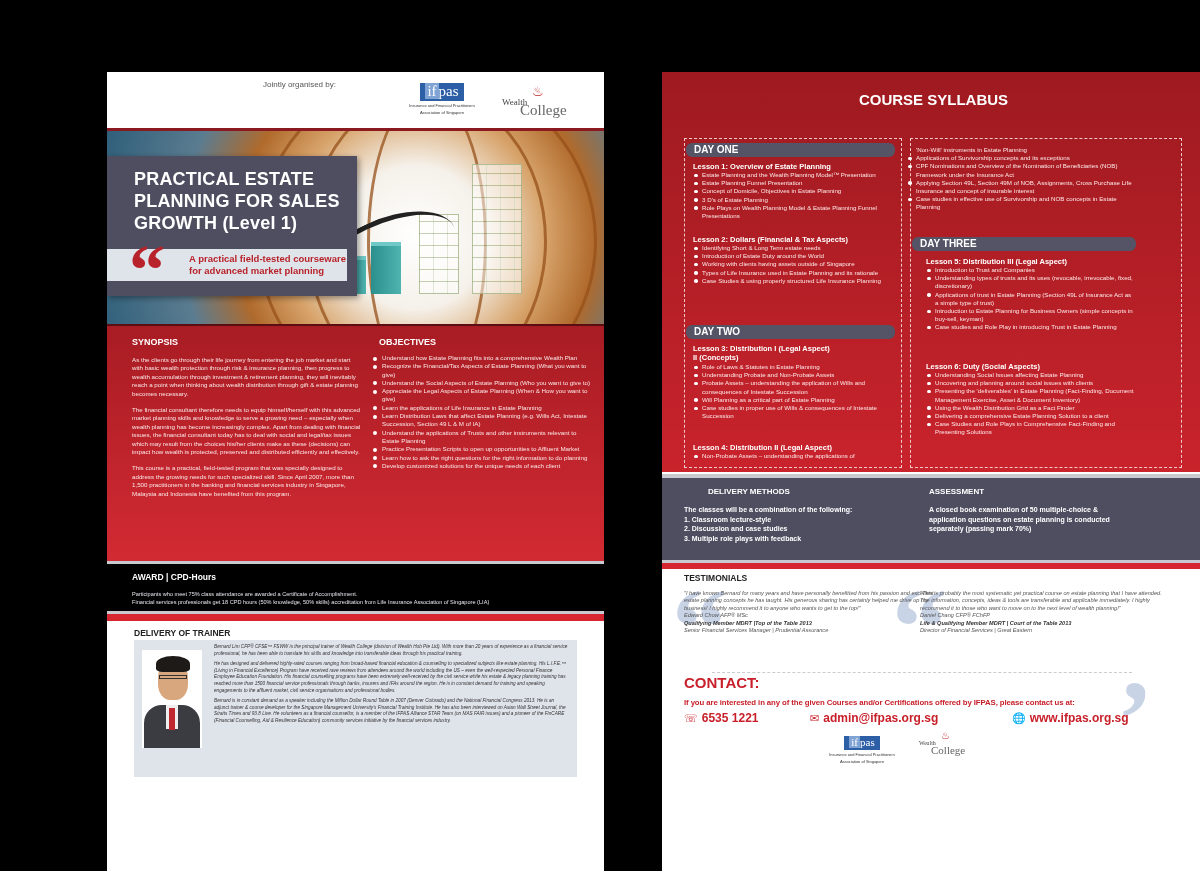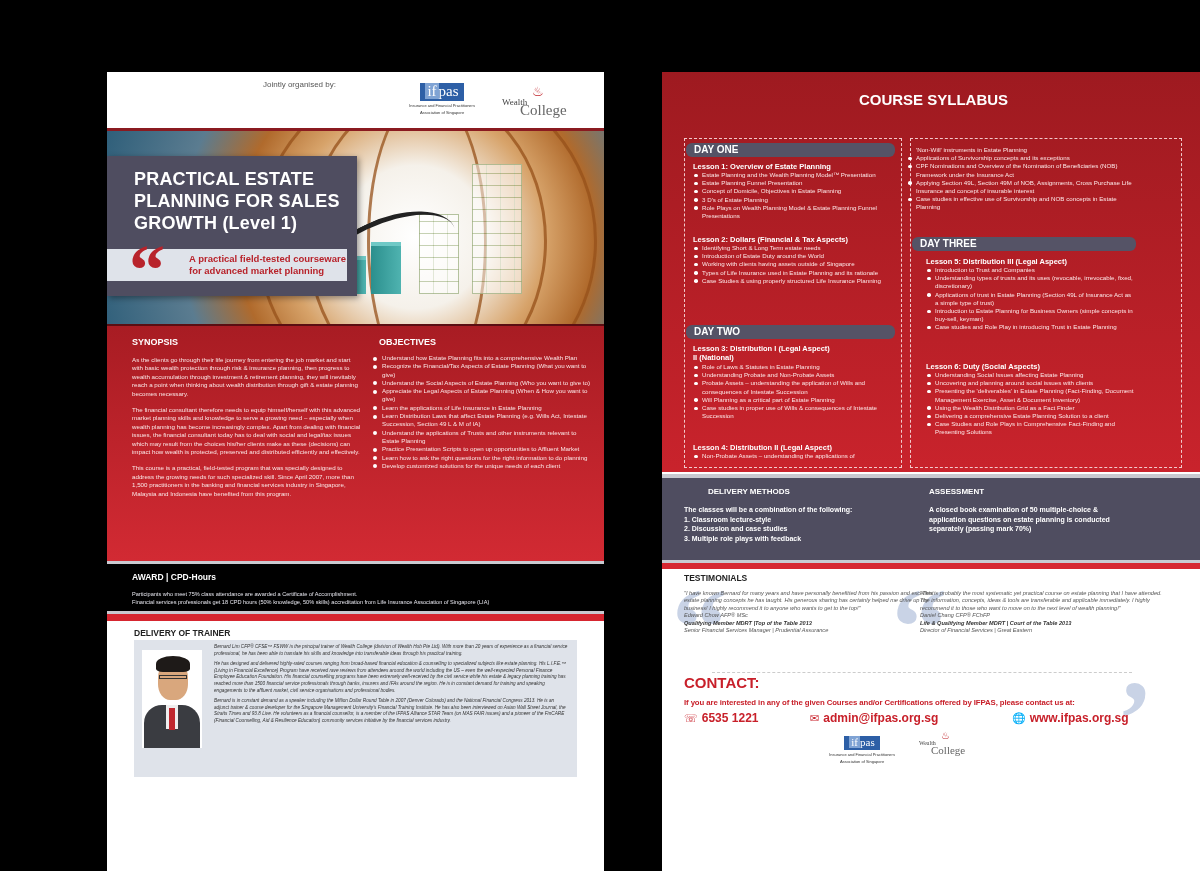--- a/index.html
+++ b/index.html
@@ -206,21 +206,21 @@
     <div class="lesson-h" style="left:31px;top:163px;">Lesson 2: Dollars (Financial &amp; Tax Aspects)</div>
     <ul class="blist" style="left:31px;top:172px;width:200px;">
       <li>Identifying Short &amp; Long Term estate needs</li>
       <li>Introduction of Estate Duty around the World</li>
       <li>Working with clients having assets outside of Singapore</li>
       <li>Types of Life Insurance used in Estate Planning and its rationale</li>
       <li>Case Studies &amp; using properly structured Life Insurance Planning</li>
     </ul>
     <div class="day-bar" style="left:24px;top:253px;width:209px;">DAY TWO</div>
     <div class="lesson-h" style="left:31px;top:272px;">Lesson 3: Distribution I (Legal Aspect)</div>
-    <div class="lesson-h" style="left:31px;top:281px;">II (National)</div>
+    <div class="lesson-h" style="left:31px;top:281px;">II (Concepts)</div>
     <ul class="blist" style="left:31px;top:291px;width:205px;">
       <li>Role of Laws &amp; Statutes in Estate Planning</li>
       <li>Understanding Probate and Non-Probate Assets</li>
       <li>Probate Assets – understanding the application of Wills and consequences of Intestate Succession</li>
       <li>Will Planning as a critical part of Estate Planning</li>
       <li>Case studies in proper use of Wills &amp; consequences of Intestate Succession</li>
     </ul>
     <div class="lesson-h" style="left:31px;top:371px;">Lesson 4: Distribution II (Legal Aspect)</div>
     <ul class="blist" style="left:31px;top:380px;width:205px;">
       <li>Non-Probate Assets – understanding the applications of</li>

